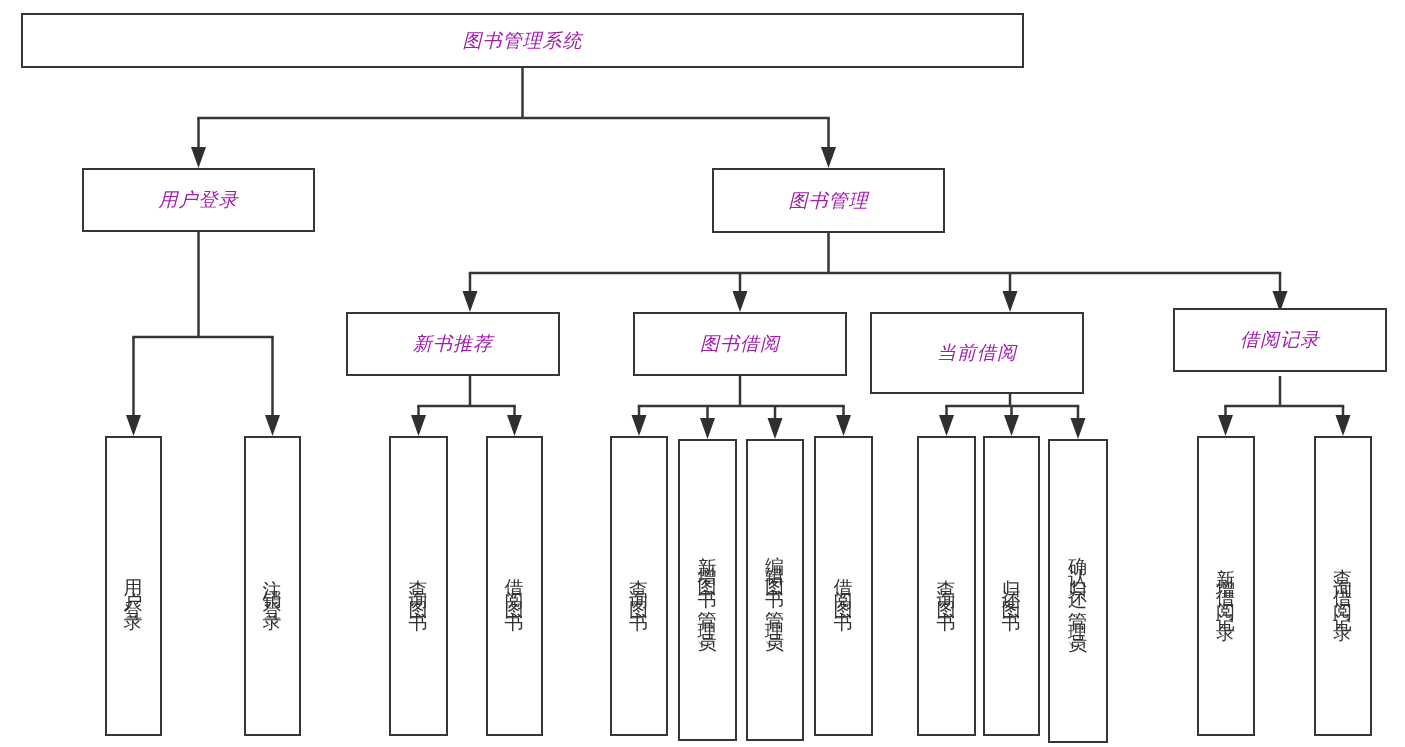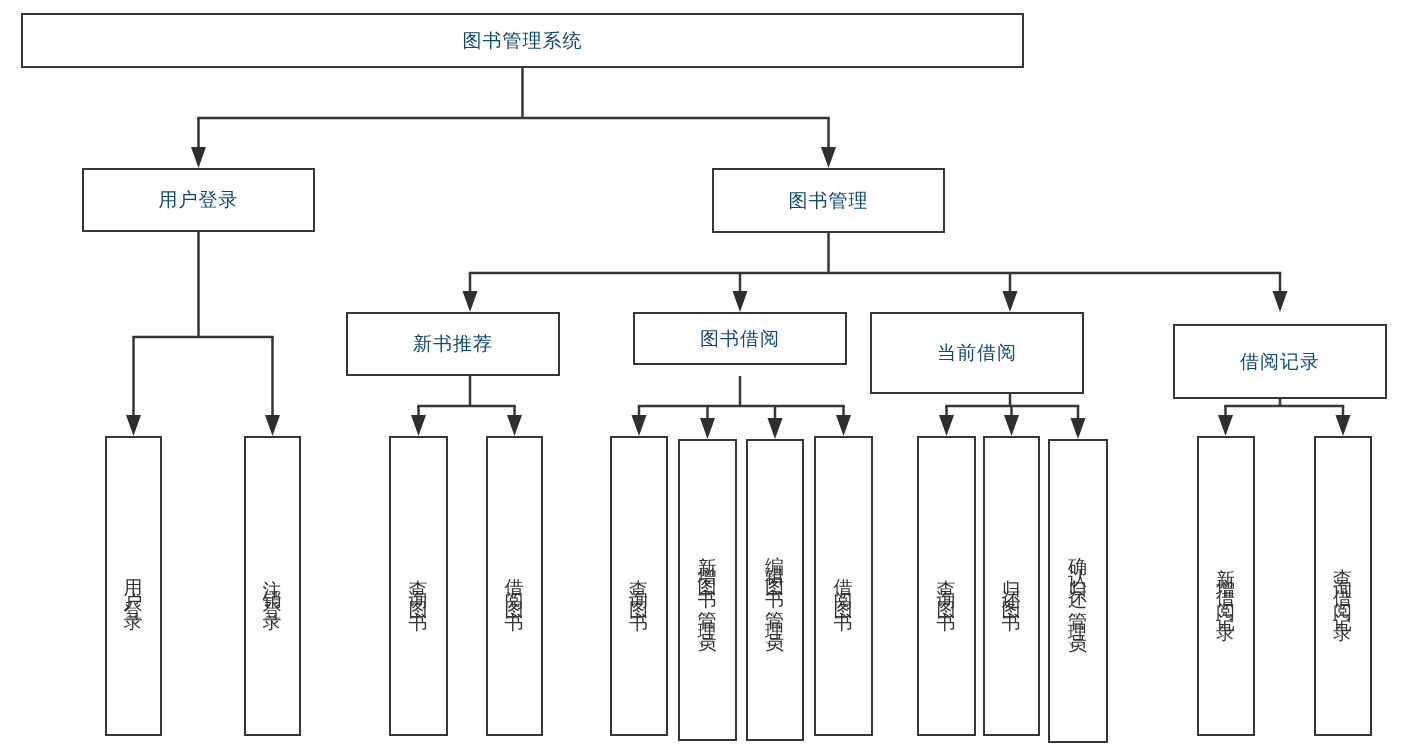--- a/index.html
+++ b/index.html
@@ -6,21 +6,21 @@
   .canvas{
     position:relative;width:1405px;height:747px;background:#fff;overflow:hidden;
     font-family:"Liberation Sans","DejaVu Sans",sans-serif;color:#333;
   }
   .wires{position:absolute;left:0;top:0;width:1405px;height:747px;}
   .box{
     position:absolute;box-sizing:border-box;background:#fff;
     border:2.5px solid #363636;display:flex;align-items:center;justify-content:center;
     z-index:2;
   }
-  .hbox .label{font-size:19px;letter-spacing:1px;white-space:nowrap;color:#0c4a6e;}
+  .hbox .label{font-size:19px;letter-spacing:1px;white-space:nowrap;color:#a21caf;font-style:italic;}
   .vbox .label{
     writing-mode:vertical-rl;text-orientation:mixed;
     font-size:19px;letter-spacing:11px;line-height:1;color:#333;white-space:nowrap;
   }
   .watermark{
     position:absolute;left:1181px;top:715px;z-index:4;
     font-size:17px;letter-spacing:0.5px;color:#b1b5ba;white-space:nowrap;
   }
 </style>
 </head>
@@ -104,27 +104,27 @@
   <div class="box hbox" style="left:82px;top:168px;width:233px;height:64px">
     <span class="label">用户登录</span>
   </div>
   <div class="box hbox" style="left:712px;top:168px;width:233px;height:65px">
     <span class="label">图书管理</span>
   </div>
 
   <div class="box hbox" style="left:346px;top:312px;width:214px;height:64px">
     <span class="label">新书推荐</span>
   </div>
-  <div class="box hbox" style="left:633px;top:312px;width:214px;height:53px">
+  <div class="box hbox" style="left:633px;top:312px;width:214px;height:64px">
     <span class="label">图书借阅</span>
   </div>
   <div class="box hbox" style="left:870px;top:312px;width:214px;height:82px">
     <span class="label">当前借阅</span>
   </div>
-  <div class="box hbox" style="left:1173px;top:324px;width:214px;height:75px">
+  <div class="box hbox" style="left:1173px;top:308px;width:214px;height:64px">
     <span class="label">借阅记录</span>
   </div>
 
   <div class="box vbox" style="left:105px;top:436px;width:57px;height:300px">
     <span class="label">用户登录</span>
   </div>
   <div class="box vbox" style="left:244px;top:436px;width:57px;height:300px">
     <span class="label">注销登录</span>
   </div>
 

